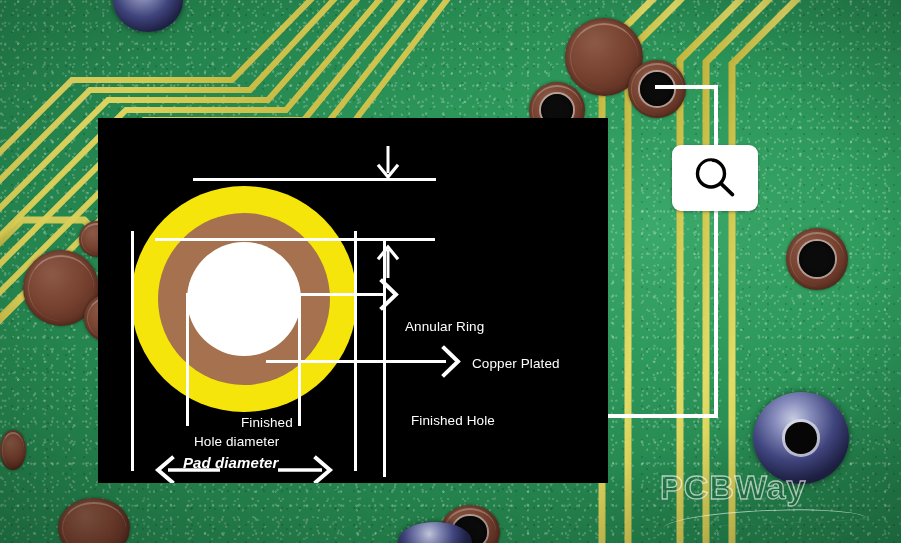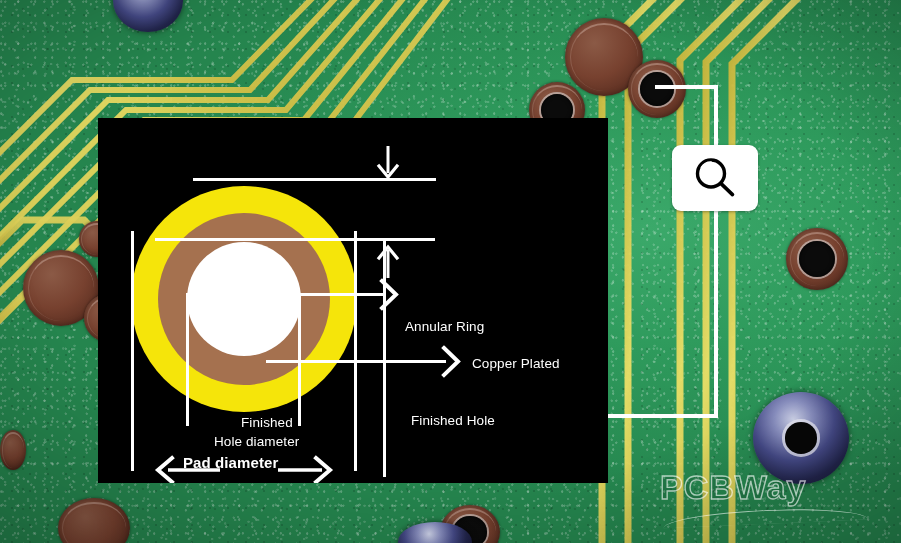--- a/index.html
+++ b/index.html
@@ -118,21 +118,21 @@
   }
 
   .wl { position:absolute; background:#ffffff; }   
 
   .dlabel{
     position:absolute; color:#fff; font-size:13.5px; font-weight:400;
     font-family:"Liberation Sans", sans-serif; white-space:nowrap;
     letter-spacing:.1px;
   }
   .dlabel.sm{ font-size:13px; font-weight:700; }
-  .dlabel.big{ font-size:15px; font-weight:700; }
+  .dlabel.big{ font-size:15px; font-weight:700;font-style:italic; }
 
   svg{ display:block; overflow:visible; }
 </style>
 </head>
 <body>
 
 <div id="stage">
 
   <div class="pcb-base"></div>
   <div class="pcb-noise"></div>
@@ -279,17 +279,17 @@
       <line x1="18" y1="16" x2="70" y2="16" stroke="#fff" stroke-width="3.4"></line>
       <path d="M22 4 L8 16 L22 28" fill="none" stroke="#fff" stroke-width="4" stroke-linecap="square"></path>
       <line x1="128" y1="16" x2="172" y2="16" stroke="#fff" stroke-width="3.4"></line>
       <path d="M166 4 L180 16 L166 28" fill="none" stroke="#fff" stroke-width="4" stroke-linecap="square"></path>
     </svg>
 
     <div class="dlabel" style="left:307px; top:201px;">Annular Ring</div>
     <div class="dlabel" style="left:313px; top:295px;">Finished Hole</div>
     <div class="dlabel" style="left:374px; top:238px;">Copper Plated</div>
     <div class="dlabel" style="left:100px; top:297px;margin-left:43px;">Finished</div>
-    <div class="dlabel" style="left:116px; top:316px;">Hole diameter</div>
+    <div class="dlabel" style="left:96px; top:316px;">Hole diameter</div>
     <div class="dlabel big" style="left:85px;  top:336px;">Pad diameter</div>
 
   </div>
 </div>
 
 </body></html>

